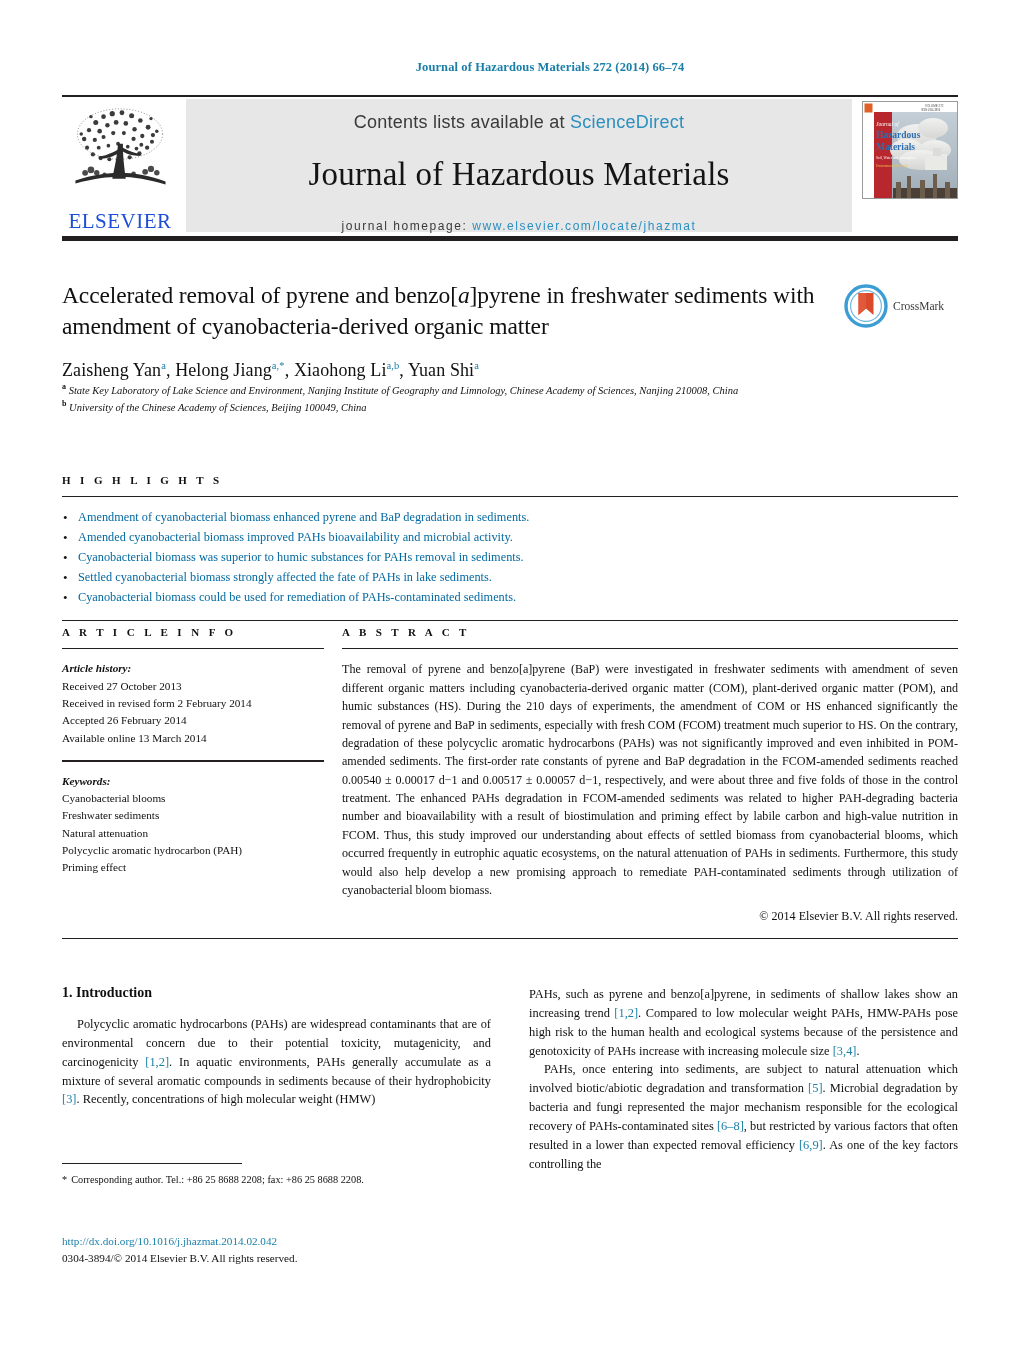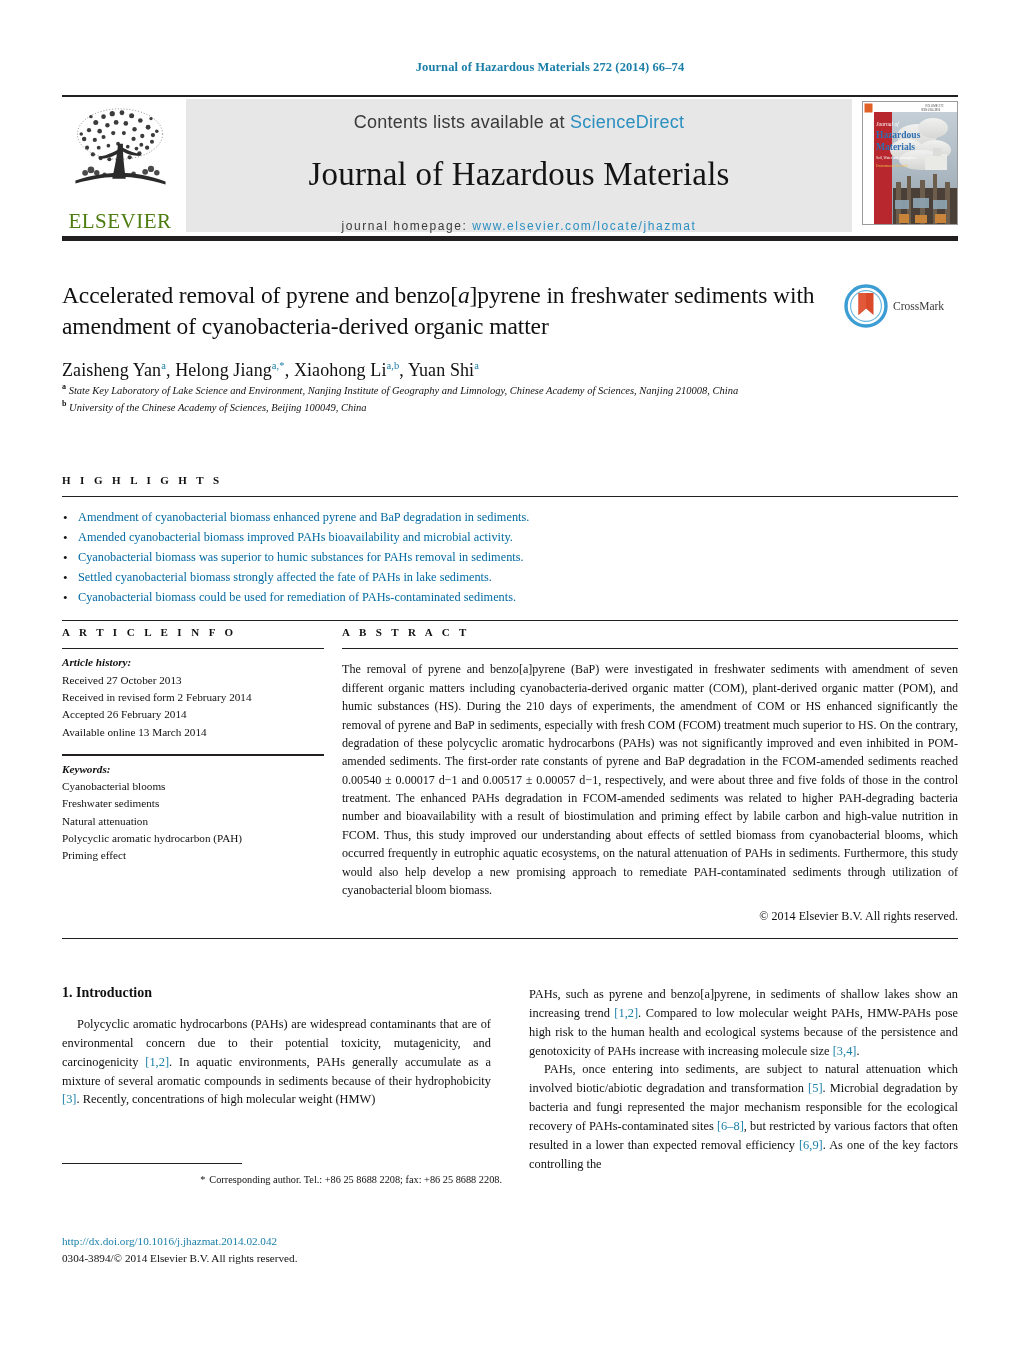--- a/index.html
+++ b/index.html
@@ -71,21 +71,21 @@
   }
   .elsevier-tree {
     width: 104px;
     height: 96px;
     display: block;
   }
   .elsevier-word {
     font-family: "Liberation Serif", serif;
     font-size: 21px;
     letter-spacing: 0.5px;
-    color: #4d7c0f;
+    color: #1d4ed8;
     line-height: 1;
     margin-top: 13px;
   }
   .center-band {
     flex: 1 1 auto;
     background: #e7e7e7;
     margin-left: 8px;
     margin-right: 10px;
     display: flex;
     flex-direction: column;
@@ -116,21 +116,21 @@
     color: #3a3a3a;
     letter-spacing: 1.55px;
     margin-top: 26px;
   }
   .homepage-line .url {
     color: #2b8fc0;
   }
   .cover-thumb {
     width: 96px;
     flex: 0 0 96px;
-    height: 124px;
+    height: 98px;
     align-self: flex-start;
     margin-top: 2px;
     border: 1px solid #9a9a9a;
     box-sizing: border-box;
     overflow: hidden;
     position: relative;
     background: #b9c3cc;
   }
 
   
@@ -244,21 +244,21 @@
   }
   .col-info { width: 262px; flex: 0 0 262px; }
   .col-gap  { width: 18px; flex: 0 0 18px; }
   .col-abs  { flex: 1 1 auto; }
 
   .ia-rule {
     height: 1.4px;
     background: #231f20;
     margin-top: 10px;
   }
-  .info-group { margin-top: 5px; }
+  .info-group { margin-top: 11px; }
   .info-head {
     font-family: "Liberation Serif", serif;
     font-style: italic;
     font-weight: bold;
     font-size: 11.2px;
     color: #101010;
     line-height: 1.55;
   }
   .info-line {
     font-family: "Liberation Serif", serif;
@@ -332,21 +332,20 @@
     background: #231f20;
   }
   .footnote {
     position: absolute;
     left: 62px; top: 1172px;
     width: 440px;
     font-family: "Liberation Serif", serif;
     font-size: 10.3px;
     line-height: 1.5;
     color: #101010;
-    text-align: right;
   }
   .footnote .star { margin-right: 4px; }
   .footnote .em { font-style: italic; }
   .footnote .mail { color: #1a7fa8; }
   .foot-indent { padding-left: 13px; }
 
   .doi-block {
     position: absolute;
     left: 62px; top: 1233px;
     width: 500px;

